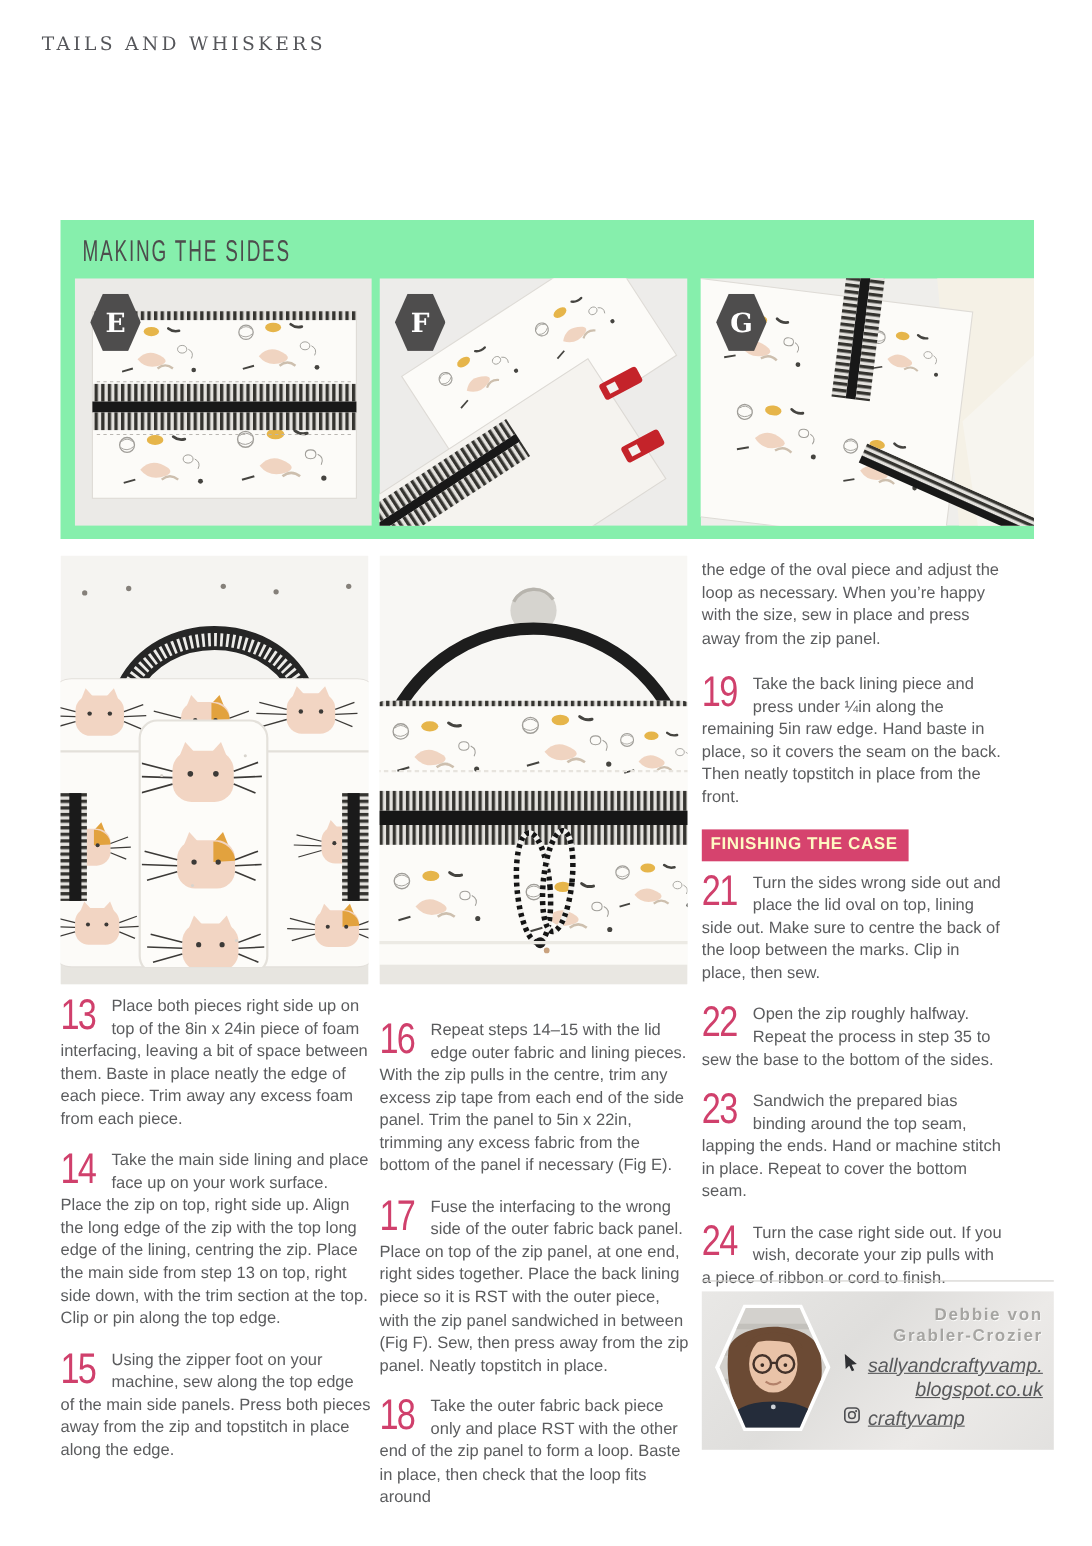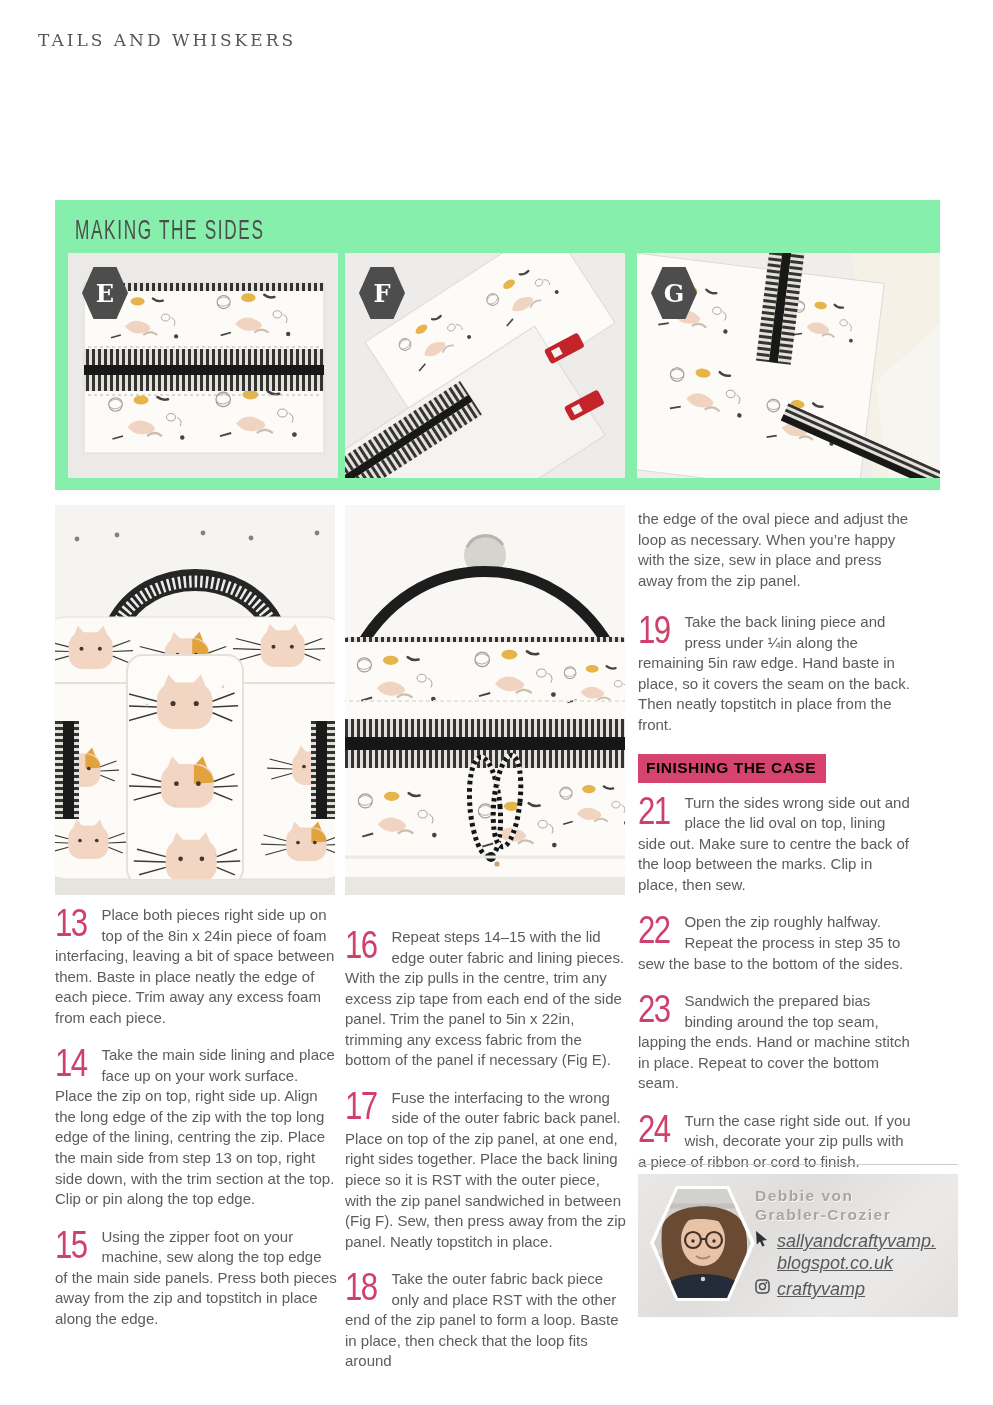--- a/index.html
+++ b/index.html
@@ -19,27 +19,27 @@
     display:flex;align-items:center;justify-content:center;color:#fff;
     font-family:"DejaVu Serif",serif;font-weight:bold;font-size:24px;}
   
   .bigphoto{position:absolute;top:505px;}
   
   .col{position:absolute;width:282px;font-size:15px;line-height:1.37;}
   .step{margin:0 0 17px 0;}
   .step:after{content:"";display:block;clear:both;}
   .step-num{float:left;display:block;font-size:39px;line-height:31px;font-weight:400;
     color:#d0406c;margin:2px 7px 0 0;letter-spacing:-2px;transform:scaleX(.8);transform-origin:left top;}
-  .banner{display:inline-block;background:#d6436e;color:#000000;font-weight:bold;font-size:15.5px;
+  .banner{display:inline-block;background:#d6436e;color:#fef9c3;font-weight:bold;font-size:15.5px;
     letter-spacing:.5px;padding:3px 10px 4px 8px;margin:2px 0 10px 0;}
   .cont-par{margin:0 0 21px 0;}
   
   .author-wrap{position:absolute;left:638px;top:1164px;width:320px;border-top:1px solid #cfcdca;padding-top:9px;}
   .author-box{background:linear-gradient(135deg,#e9e8e6 0%,#dfdedc 40%,#eceae8 70%,#e2e1df 100%);
-    padding:12px 12px 12px 12px;display:flex;gap:0;min-height:118px;}
+    padding:12px 12px 12px 12px;display:flex;gap:12px;min-height:118px;text-align:right;}
   .portrait{flex:0 0 105px;}
   .author-info{font-size:14px;line-height:1.3;}
   .author-name{font-weight:bold;font-size:15.5px;letter-spacing:1.5px;color:#a6a5a2;
     text-shadow:.6px .6px 0 #fbfbfa;line-height:1.25;margin-bottom:5px;}
   .author-bio{color:#6b6c6e;font-size:14px;margin-bottom:8px;}
   .linkrow{display:flex;gap:7px;align-items:flex-start;margin-bottom:3px;}
   .linkrow a{color:#58595b;font-style:italic;font-size:18px;line-height:1.25;}
   .licon{flex:0 0 15px;margin-top:1px;}
   
   .footer{position:absolute;left:55px;top:1411px;font-size:13.5px;letter-spacing:.6px;}

